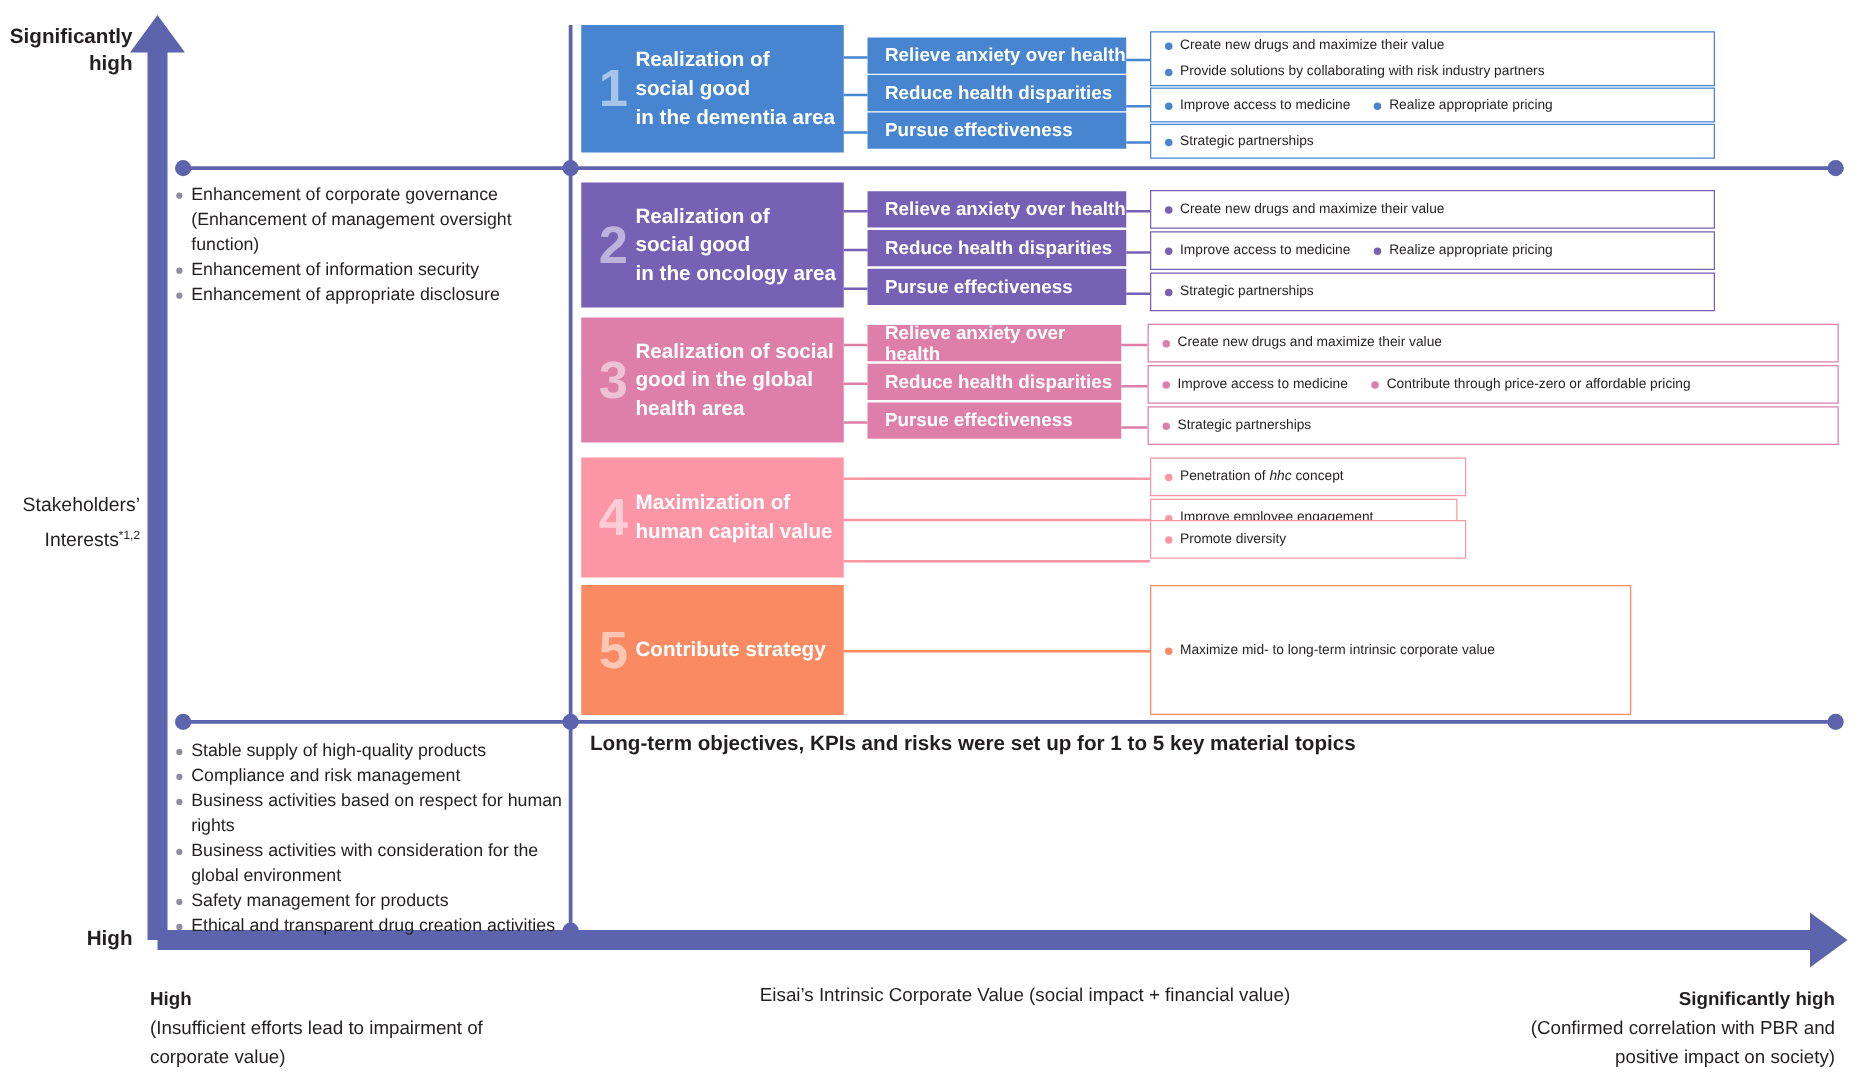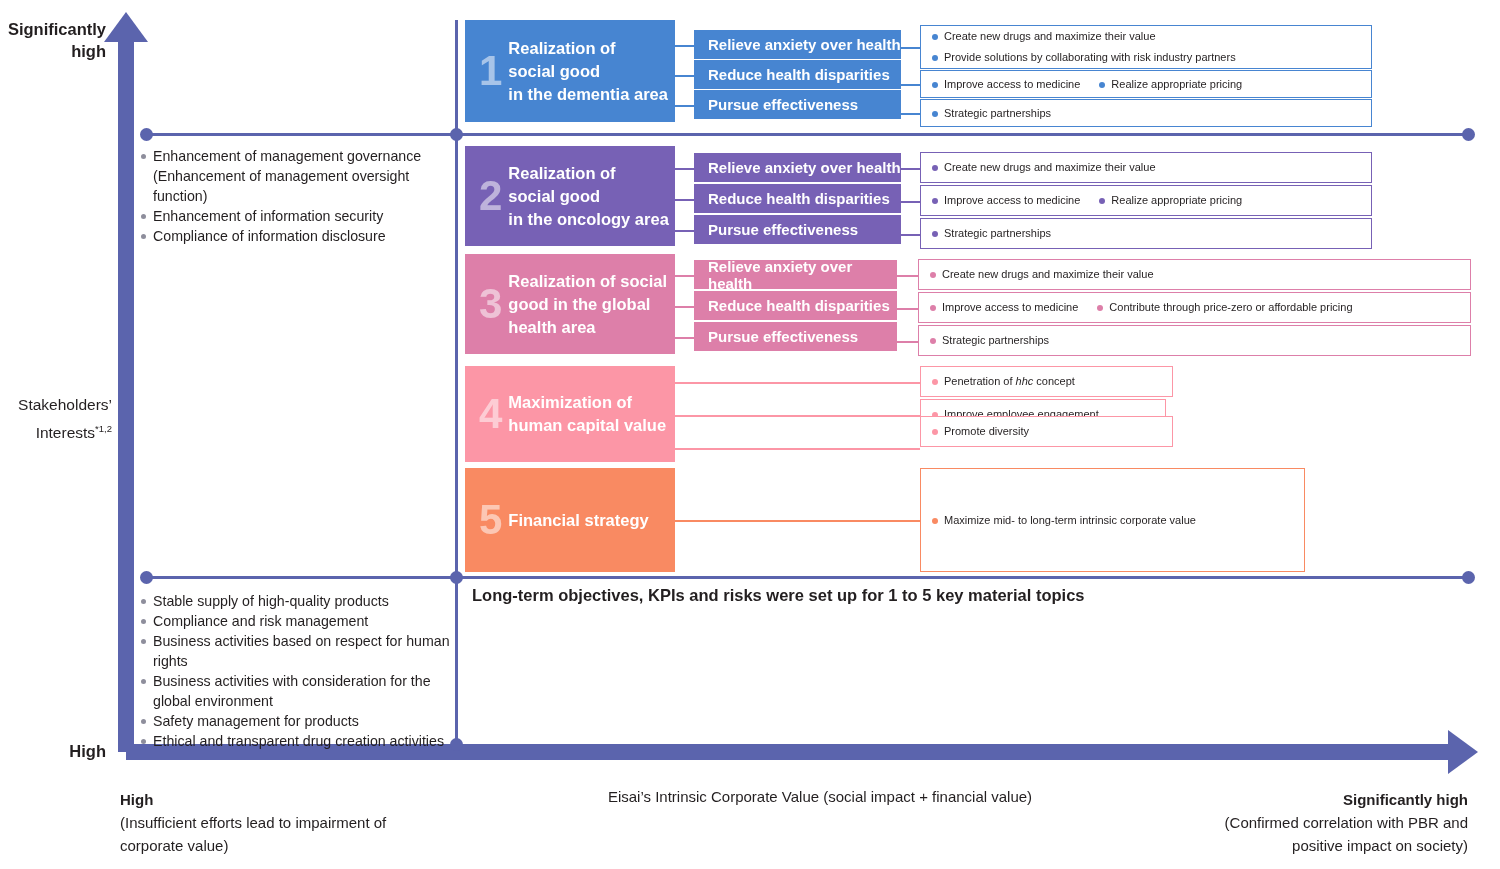--- a/index.html
+++ b/index.html
@@ -100,24 +100,24 @@
 corporate value)</span>
 </div>
 <div class="abs" id="label-x-center">Eisai’s Intrinsic Corporate Value (social impact + financial value)</div>
 <div class="abs" id="label-x-right">
   <span class="b">Significantly high</span>
   <span style="white-space:pre-line;">(Confirmed correlation with PBR and
 positive impact on society)</span>
 </div>
 
 <div class="abs sidelist" id="list-governance">
-    <div class="sideitem"><span class="bul"></span><span>Enhancement of management governance</span></div>
+    <div class="sideitem"><span class="bul"></span><span>Enhancement of corporate governance</span></div>
     <div class="sideitem cont"><span>(Enhancement of management oversight function)</span></div>
     <div class="sideitem"><span class="bul"></span><span>Enhancement of information security</span></div>
-    <div class="sideitem"><span class="bul"></span><span>Compliance of information disclosure</span></div>
+    <div class="sideitem"><span class="bul"></span><span>Enhancement of appropriate disclosure</span></div>
   </div>
 <div class="abs sidelist" id="list-foundation">
     <div class="sideitem"><span class="bul"></span><span>Stable supply of high-quality products</span></div>
     <div class="sideitem"><span class="bul"></span><span>Compliance and risk management</span></div>
     <div class="sideitem"><span class="bul"></span><span>Business activities based on respect for human rights</span></div>
     <div class="sideitem"><span class="bul"></span><span>Business activities with consideration for the
 global environment</span></div>
     <div class="sideitem"><span class="bul"></span><span>Safety management for products</span></div>
     <div class="sideitem"><span class="bul"></span><span>Ethical and transparent drug creation activities</span></div>
   </div>
@@ -231,19 +231,19 @@
     <div class="connector" style="left: 675px; top: 414.5px; width: 245px; background: rgb(252, 150, 166);"></div>
     <div class="detailbox" style="left: 920px; top: 399px; width: 246px; height: 31px; border: 1.5px solid rgb(252, 150, 166);">
       <div class="ditem"><span class="bul" style="background: rgb(252, 150, 166);"></span><span>Improve employee engagement</span></div>
     </div>
     <div class="connector" style="left: 675px; top: 447.5px; width: 245px; background: rgb(252, 150, 166);"></div>
     <div class="detailbox" style="left: 920px; top: 416px; width: 253px; height: 31px; border: 1.5px solid rgb(252, 150, 166);">
       <div class="ditem"><span class="bul" style="background: rgb(252, 150, 166);"></span><span>Promote diversity</span></div>
     </div>
     <div class="topicbox" style="left: 465px; top: 468px; width: 210px; height: 104px; background: rgb(249, 138, 98);">
       <span class="topicnum">5</span>
-      <span class="topictitle" style="white-space: pre-line;">Financial strategy</span>
+      <span class="topictitle" style="white-space: pre-line;">Contribute strategy</span>
     </div>
     <div class="connector" style="left: 675px; top: 520px; width: 245px; background: rgb(249, 138, 98);"></div>
     <div class="detailbox" style="left: 920px; top: 468px; width: 385px; height: 104px; border: 1.5px solid rgb(249, 138, 98);">
       <div class="ditem"><span class="bul" style="background: rgb(249, 138, 98);"></span><span>Maximize mid- to long-term intrinsic corporate value</span></div>
     </div>
   </div>
 
 </body></html>

